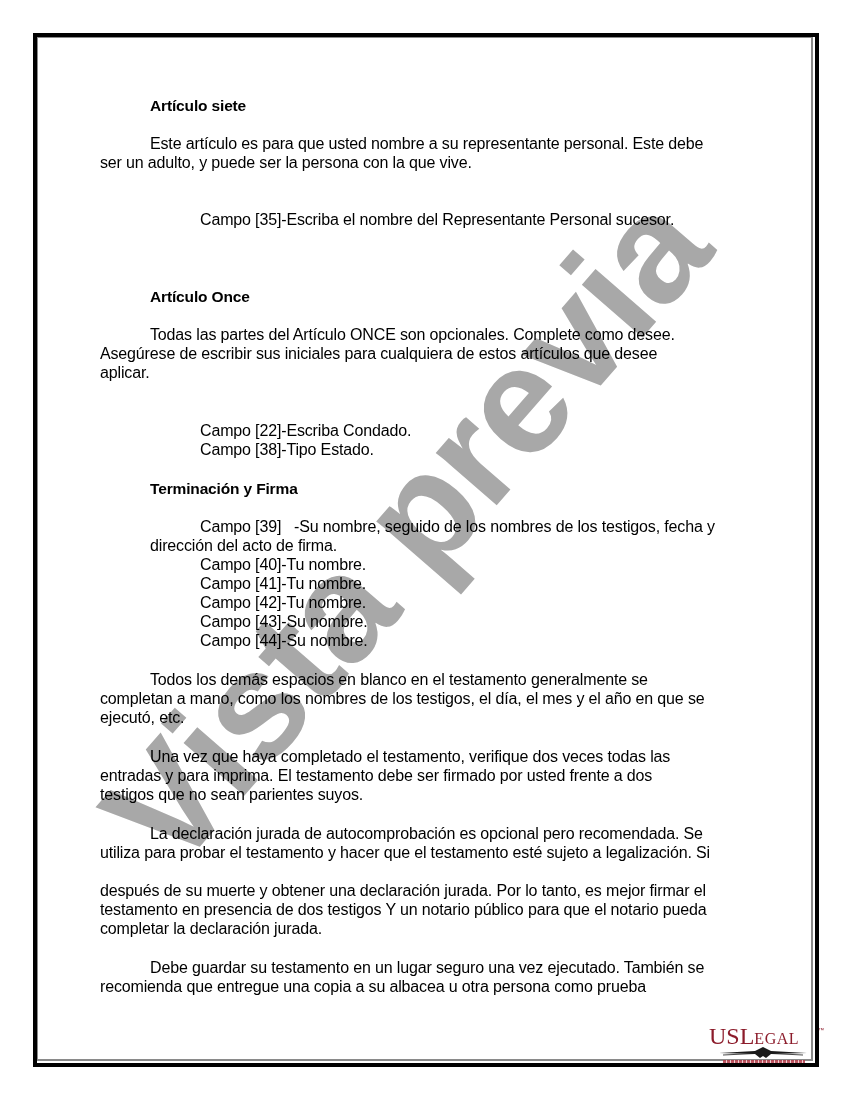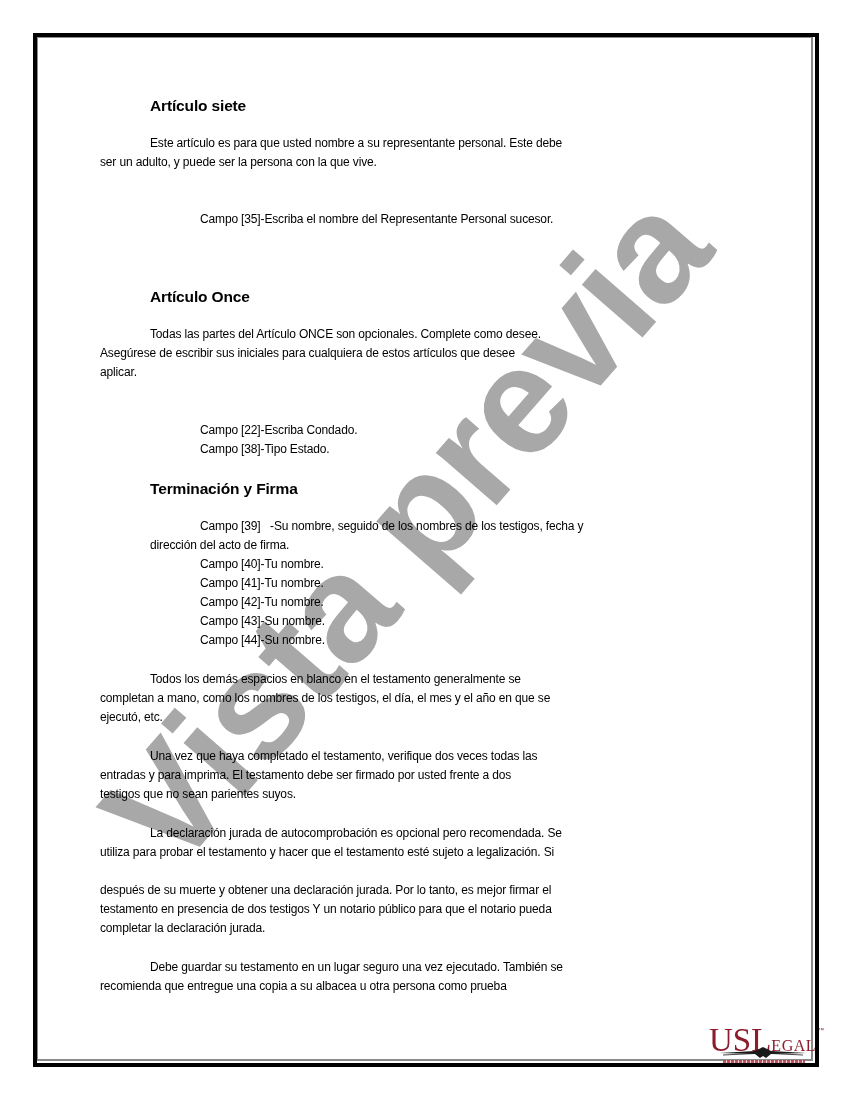--- a/index.html
+++ b/index.html
@@ -33,36 +33,36 @@
     font-weight: bold;
     font-size: 152px;
     color: #a8a8a8;
     white-space: nowrap;
     letter-spacing: -2px;
     line-height: 1;
   }
   .content { position: absolute; left: 0; top: 0; width: 850px; height: 784px; z-index: 2; }
   .ln {
     position: absolute; white-space: pre;
-    font-size: 12px; line-height: 19px; height: 19px;
+    font-size: 16px; line-height: 19px; height: 19px;
     letter-spacing: -0.15px;
   }
   .h { font-weight: bold; font-size: 15.5px; }
   .x100 { left: 100px; }
   .x150 { left: 150px; }
   .x200 { left: 200px; }
   .logo {
     position: absolute; left: 707px; top: 1024px; width: 116px; height: 42px; z-index: 3;
   }
   .logo-word {
     position: absolute; left: 2px; top: 0px;
     font-family: "Liberation Serif", serif;
     color: #8c1c2b; white-space: nowrap; line-height: 1;
   }
-  .logo-word .big { font-size: 33px; }
+  .logo-word .big { font-size: 24px; }
   .logo-word .small { font-size: 16px; letter-spacing: 0.5px; }
   .logo-tm { position: absolute; left: 111px; top: 3px; font-size: 6px; color: #8c1c2b; font-family: "Liberation Sans", sans-serif; }
   .logo-eagle { position: absolute; left: 12px; top: 23px; width: 88px; height: 12px; }
   .logo-tagline {
     position: absolute; left: 16px; top: 36px; width: 82px; height: 3px;
     background: repeating-linear-gradient(90deg, #b23a48 0 3px, #f1c9cd 3px 4px);
     opacity: 0.85;
   }
 </style>
 </head>

